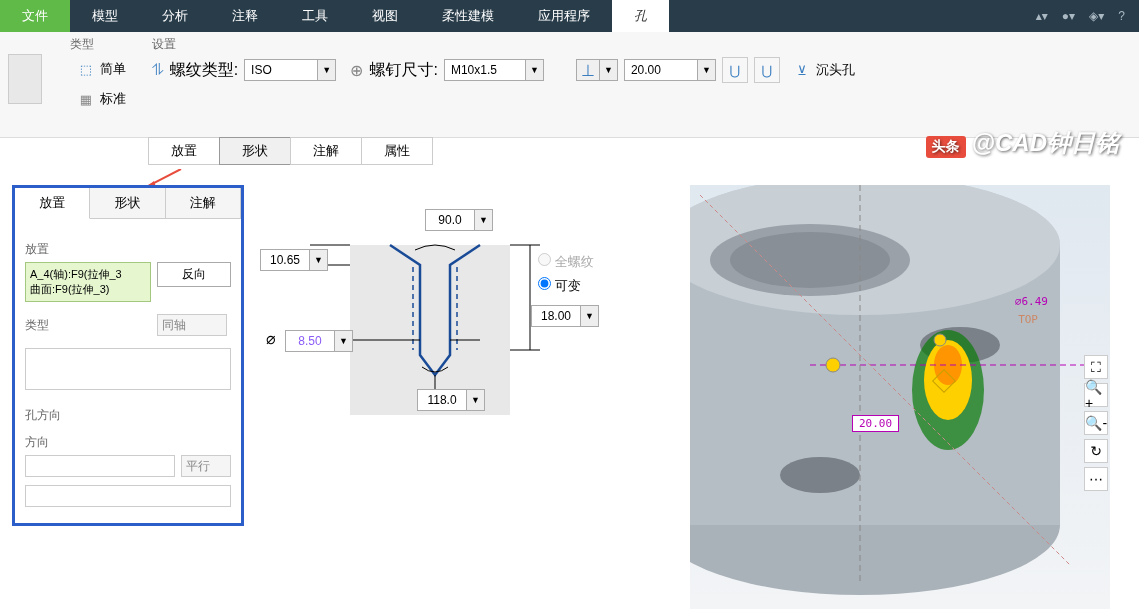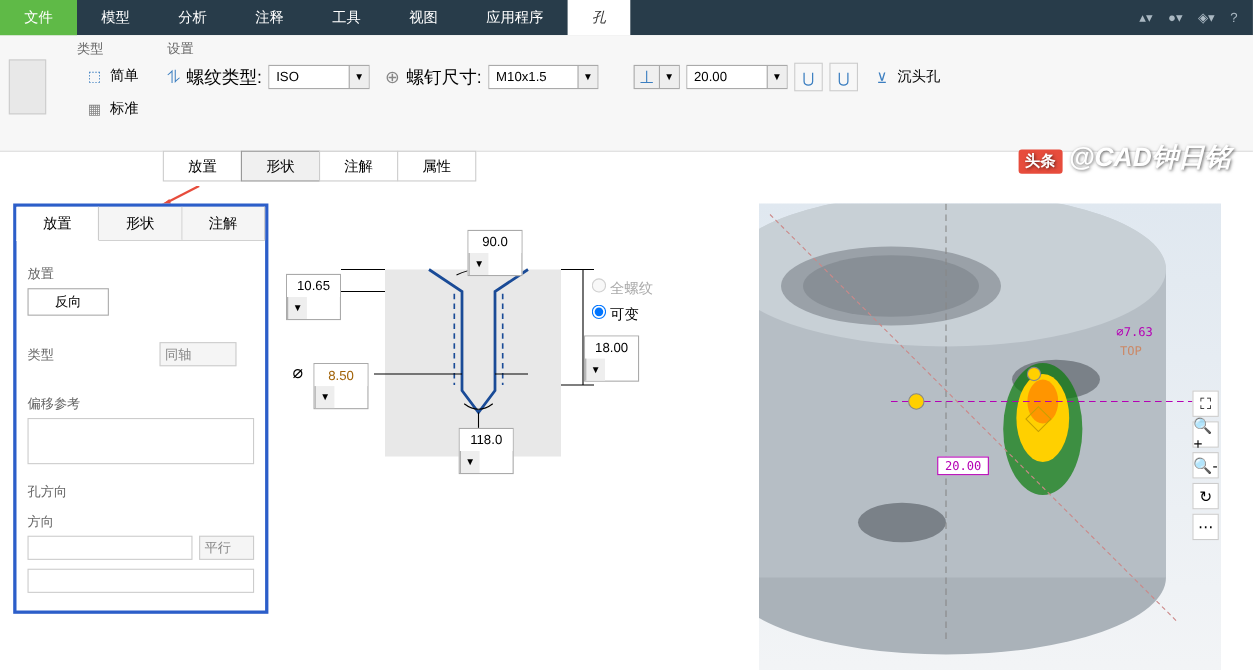--- a/index.html
+++ b/index.html
@@ -44,21 +44,21 @@
     .panel-row { display: flex; gap: 6px; align-items: flex-start; margin-bottom: 8px; }
     .btn-small { border: 1px solid #aaa; padding: 3px 24px; font-size: 12px; background: #fff; cursor: pointer; }
     .field { border: 1px solid #ccc; height: 22px; width: 100%; background: #fff; margin-bottom: 4px; padding: 0 4px; font-size: 12px; }
     .field.ro { background: #f5f5f5; color: #888; }
     
     .arrow-red { position: absolute; left: 146px; top: 4px; width: 40px; height: 20px; pointer-events: none; }
     
     .diagram-area { position: absolute; left: 250px; top: 30px; width: 400px; }
     
     .diagram { position: relative; width: 360px; height: 230px; }
-    .dim-input { position: absolute; display: flex; border: 1px solid #aaa; background: #fff; flex-direction: column; }
+    .dim-input { position: absolute; display: flex; border: 1px solid #aaa; background: #fff; }
     .dim-input input { border: none; width: 48px; padding: 0 4px; font-size: 12px; height: 20px; text-align: center; outline: none; }
     .diameter-sym { position: absolute; font-size: 16px; }
     
     .radio-group { position: absolute; left: 288px; top: 58px; font-size: 13px; }
     .radio-group label { display: block; margin-bottom: 6px; }
     .radio-group .disabled { color: #aaa; }
     
     .viewport { position: absolute; left: 690px; top: 20px; width: 420px; height: 560px; background: linear-gradient(#e0e8f0, #f8f8f8); overflow: hidden; }
     .side-tools { position: absolute; right: 2px; top: 170px; display: flex; flex-direction: column; gap: 4px; }
     .side-tools .tool { width: 24px; height: 24px; border: 1px solid #ccc; background: #fff; display: flex; align-items: center; justify-content: center; font-size: 14px; cursor: pointer; }
@@ -73,20 +73,21 @@
 </head>
 <body>
 
 <div class="menubar">
   <div class="menu-item active">文件</div>
   <div class="menu-item">模型</div>
   <div class="menu-item">分析</div>
   <div class="menu-item">注释</div>
   <div class="menu-item">工具</div>
   <div class="menu-item">视图</div>
+  <div class="menu-item">柔性建模</div>
   <div class="menu-item">应用程序</div>
   <div class="menu-item hole-tab">孔</div>
   <div class="menu-spacer"></div>
   <div class="menu-icons">
     <span>▴▾</span>
     <span>●▾</span>
     <span>◈▾</span>
     <span>?</span>
   </div>
 </div>
@@ -160,27 +161,30 @@
 
   <div class="panel">
     <div class="panel-tabs">
       <div class="panel-tab active">放置</div>
       <div class="panel-tab">形状</div>
       <div class="panel-tab">注解</div>
     </div>
     <div class="panel-body">
       <div class="label">放置</div>
       <div class="panel-row">
+        <div class="sel-list" style="flex:1">
+          <div>A_4(轴):F9(拉伸_3</div>
+          <div>曲面:F9(拉伸_3)</div>
+        </div>
         <button class="btn-small">反向</button>
       </div>
       <div class="panel-row" style="align-items:center">
         <div class="label" style="margin:0;flex:1">类型</div>
-        <input class="field ro" style="width: 70px; margin: 16px;" readonly="" value="同轴">
-      </div>
-      <div class="label">偏移参考</div>
+        <input class="field ro" style="width: 70px; margin: 4px;" readonly="" value="同轴">
+      </div>
       <textarea class="field" style="height: 42px; resize: none;"></textarea>
       <div class="label">孔方向</div>
       <div class="label">方向</div>
       <div class="panel-row">
         <input class="field" style="flex: 1 1 0%; margin: 0px;">
         <input class="field ro" style="width: 50px; margin: 0px;" readonly="" value="平行">
       </div>
       <input class="field" style="">
     </div>
   </div>
@@ -221,21 +225,21 @@
       <div class="dim-input" style="left:281px;top:110px">
           <input value="18.00" style="">
           <div class="dropdown-btn">▼</div>
         </div>
       <div class="dim-input" style="left:167px;top:194px">
           <input value="118.0" style="">
           <div class="dropdown-btn">▼</div>
         </div>
       <span class="diameter-sym" style="left:16px;top:134px">⌀</span>
       <div class="dim-input" style="left:35px;top:135px">
-          <input style="color: #a16207;" readonly="" value="8.50">
+          <input style="color: #8b5cf6;" readonly="" value="8.50">
           <div class="dropdown-btn">▼</div>
         </div>
       <div class="radio-group">
         <label class="disabled"><input type="radio" disabled="" style=""> <span>全螺纹</span></label>
         <label><input type="radio" checked="" style=""> <span>可变</span></label>
       </div>
     </div>
 
   </div>
 
@@ -258,21 +262,21 @@
       <ellipse cx="258" cy="180" rx="14" ry="20" fill="#ff9500"></ellipse>
 
       <line x1="120" y1="180" x2="420" y2="180" stroke="#b500b5" stroke-dasharray="6,4"></line>
       <line x1="170" y1="0" x2="170" y2="400" stroke="#888" stroke-dasharray="6,4"></line>
       <line x1="10" y1="10" x2="380" y2="380" stroke="#c88" stroke-dasharray="4,3"></line>
 
       <circle cx="143" cy="180" r="7" fill="#ffd000" stroke="#888"></circle>
       <circle cx="250" cy="155" r="6" fill="#ffd000" stroke="#888"></circle>
       <rect x="246" y="188" width="16" height="16" fill="none" stroke="#c8a000" transform="rotate(45 254 196)"></rect>
     </svg>
-    <div class="dim-callout" style="right:62px;top:110px">⌀7.63</div>
+    <div class="dim-callout" style="right:62px;top:110px">⌀6.49</div>
     <div class="dim-callout" style="right:72px;top:128px;color:#c86">TOP</div>
     <div style="position:absolute;left:162px;top:230px;background:#fff;border:1px solid #b500b5;padding:1px 6px;font-size:11px;color:#b500b5;font-family:monospace">20.00</div>
     <div class="side-tools">
       <div class="tool">⛶</div>
       <div class="tool">🔍+</div>
       <div class="tool">🔍-</div>
       <div class="tool">↻</div>
       <div class="tool">⋯</div>
     </div>
   </div>

